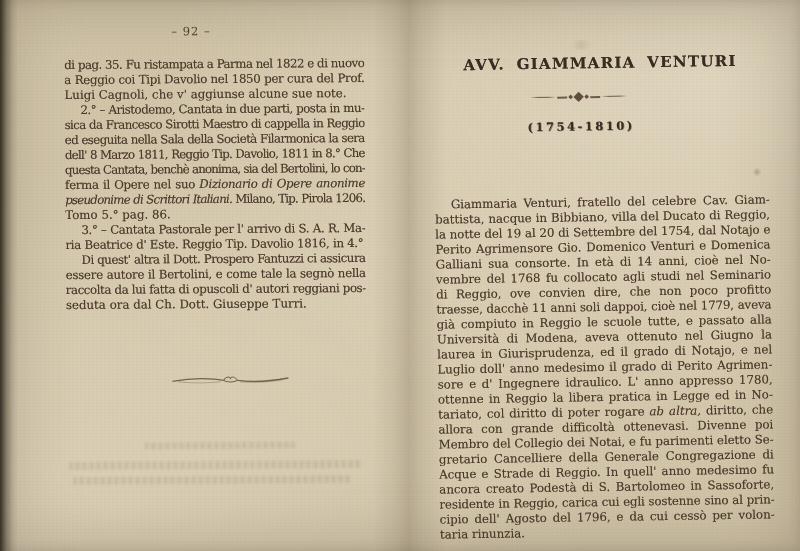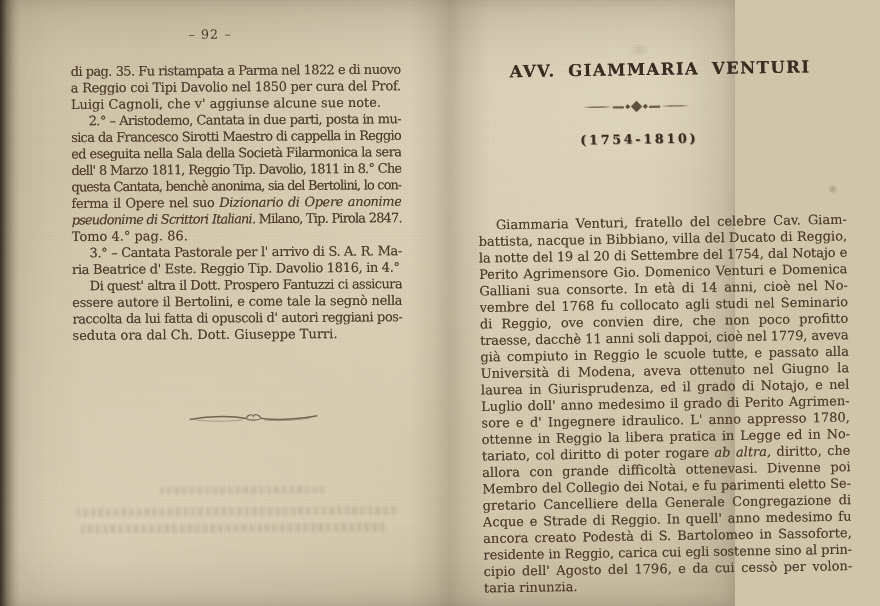--- a/index.html
+++ b/index.html
@@ -7,21 +7,21 @@
     --ink:#4c392b;
     --heading-ink:#3a2c21;
   }
   html,body{margin:0;padding:0;}
   body{
     width:800px;height:551px;overflow:hidden;
     font-family:"DejaVu Serif","Liberation Serif",serif;
     background:var(--paper);
   }
   .photo{
-    position:relative;width:668px;height:551px;
+    position:relative;width:800px;height:551px;
     background:
       radial-gradient(ellipse at 88% 15%, rgba(255,250,234,0.30), transparent 55%),
       radial-gradient(ellipse at 15% 92%, rgba(255,248,230,0.22), transparent 50%),
       radial-gradient(ellipse at 50% 50%, rgba(255,246,226,0.10), transparent 70%),
       var(--paper);
     box-shadow:inset 0 0 70px rgba(72,60,42,0.30), inset 0 0 12px rgba(72,60,42,0.18);
   }
   .grain{
     position:absolute;inset:0;pointer-events:none;opacity:.5;
     background:
@@ -110,22 +110,22 @@
     <div class="text-block" id="left-text">
         <div class="line" style="white-space: normal; letter-spacing: -0.520566px;"><span>di pag. 35. Fu ristampata a Parma nel 1822 e di nuovo</span></div>
         <div class="line" style="white-space: normal; letter-spacing: -0.294151px;"><span>a Reggio coi Tipi Davolio nel 1850 per cura del Prof.</span></div>
         <div class="line last" style="white-space: normal;"><span>Luigi Cagnoli, che v' aggiunse alcune sue note.</span></div>
         <div class="line indent" style="white-space: normal; letter-spacing: -0.510769px;"><span>2.° – Aristodemo, Cantata in due parti, posta in mu-</span></div>
         <div class="line" style="white-space: normal; letter-spacing: -0.611818px;"><span>sica da Francesco Sirotti Maestro di cappella in Reggio</span></div>
         <div class="line" style="white-space: normal; letter-spacing: -0.601429px;"><span>ed eseguita nella Sala della Società Filarmonica la sera</span></div>
         <div class="line" style="white-space: normal; letter-spacing: -0.708571px;"><span>dell' 8 Marzo 1811, Reggio Tip. Davolio, 1811 in 8.° Che</span></div>
         <div class="line" style="white-space: normal; letter-spacing: -0.823103px;"><span>questa Cantata, benchè anonima, sia del Bertolini, lo con-</span></div>
         <div class="line" style="white-space: normal; letter-spacing: -0.337692px;"><span>ferma il Opere nel suo </span><span class="em">Dizionario di Opere anonime e</span></div>
-        <div class="line" style="white-space: normal; letter-spacing: -0.758814px;"><span class="em">pseudonime di Scrittori Italiani.</span><span> Milano, Tip. Pirola 2847.</span></div>
-        <div class="line last" style="white-space: normal;"><span>Tomo 4.° pag. 86.</span></div>
+        <div class="line" style="white-space: normal; letter-spacing: -0.758814px;"><span class="em">pseudonime di Scrittori Italiani.</span><span> Milano, Tip. Pirola 1206.</span></div>
+        <div class="line last" style="white-space: normal;"><span>Tomo 5.° pag. 86.</span></div>
         <div class="line indent" style="white-space: normal; letter-spacing: -0.350755px;"><span>3.° – Cantata Pastorale per l' arrivo di S. A. R. Ma-</span></div>
         <div class="line last" style="white-space: normal; letter-spacing: -0.289259px;"><span>ria Beatrice d' Este. Reggio Tip. Davolio 1816, in 4.°</span></div>
         <div class="line indent" style="white-space: normal; letter-spacing: -0.511481px;"><span>Di quest' altra il Dott. Prospero Fantuzzi ci assicura</span></div>
         <div class="line" style="white-space: normal; letter-spacing: -0.252222px;"><span>essere autore il Bertolini, e come tale la segnò nella</span></div>
         <div class="line" style="white-space: normal; letter-spacing: -0.415965px;"><span>raccolta da lui fatta di opuscoli d' autori reggiani pos-</span></div>
         <div class="line last" style="white-space: normal;"><span>seduta ora dal Ch. Dott. Giuseppe Turri.</span></div>
       </div>
     <div class="flourish">
       <svg width="120" height="14" viewBox="0 0 120 14">
         <path d="M2 8 C 22 4.5, 42 5, 53 7.5" stroke="#53402e" stroke-width="1.3" fill="none"></path>

